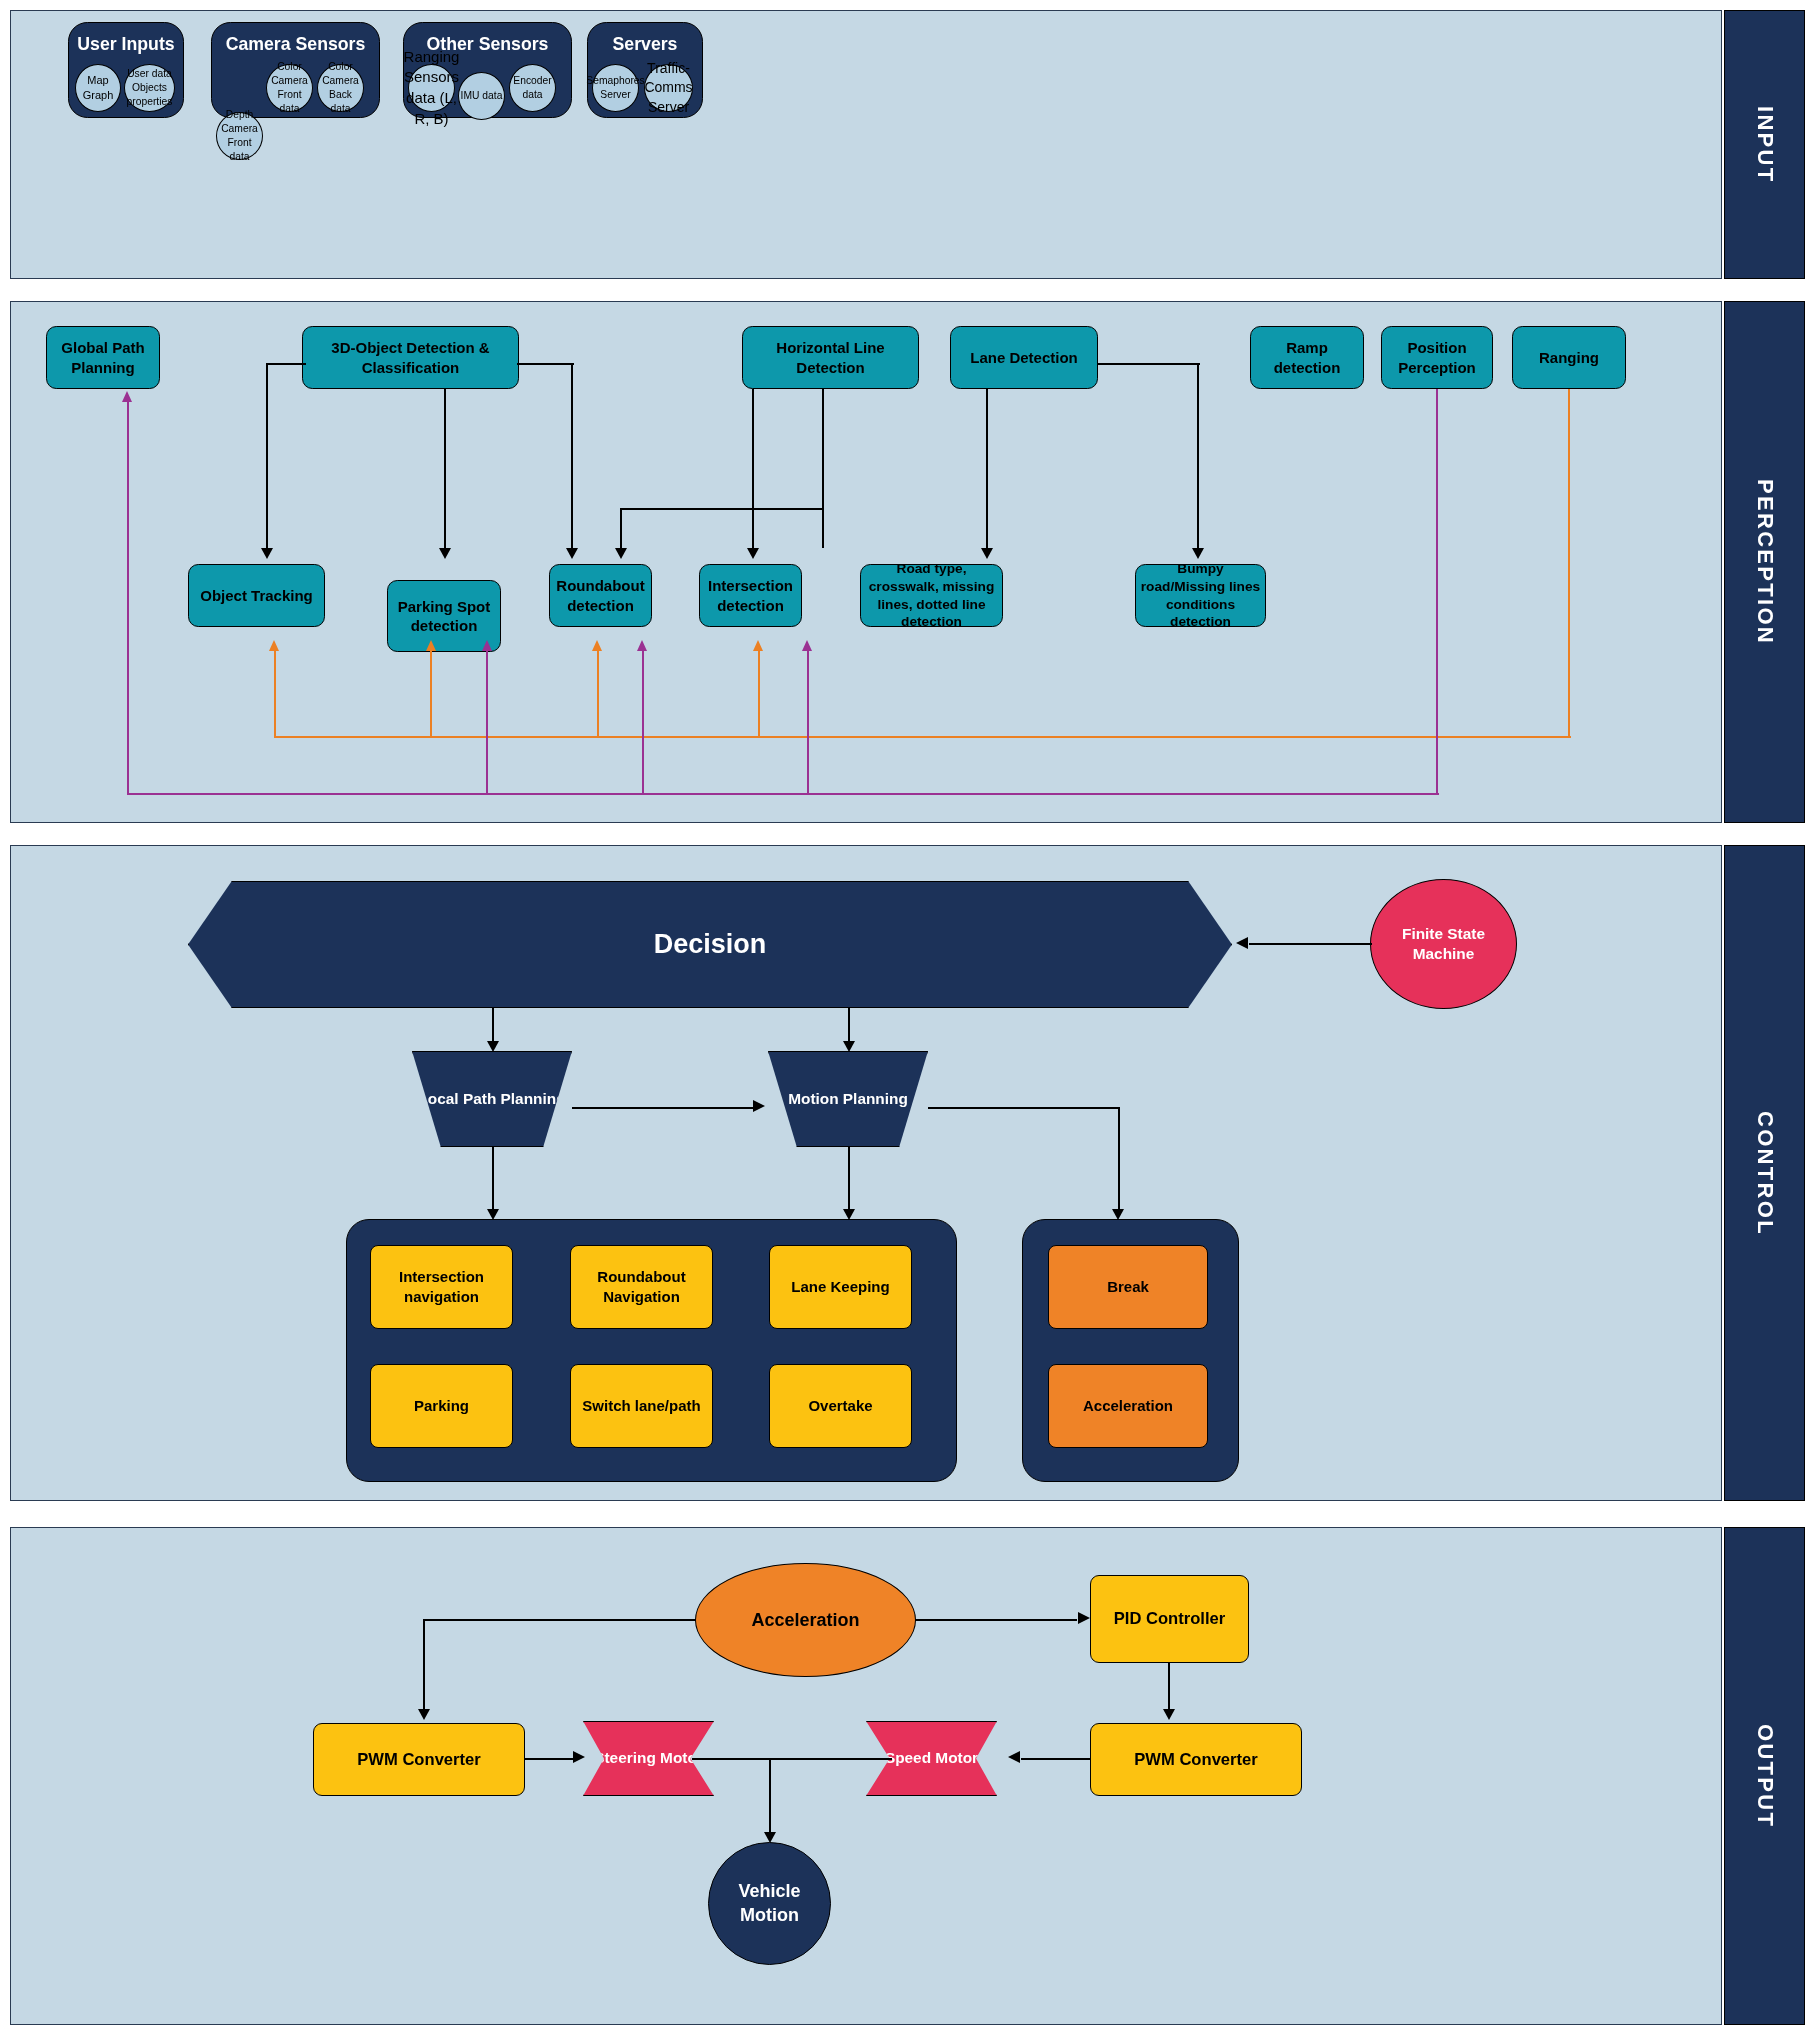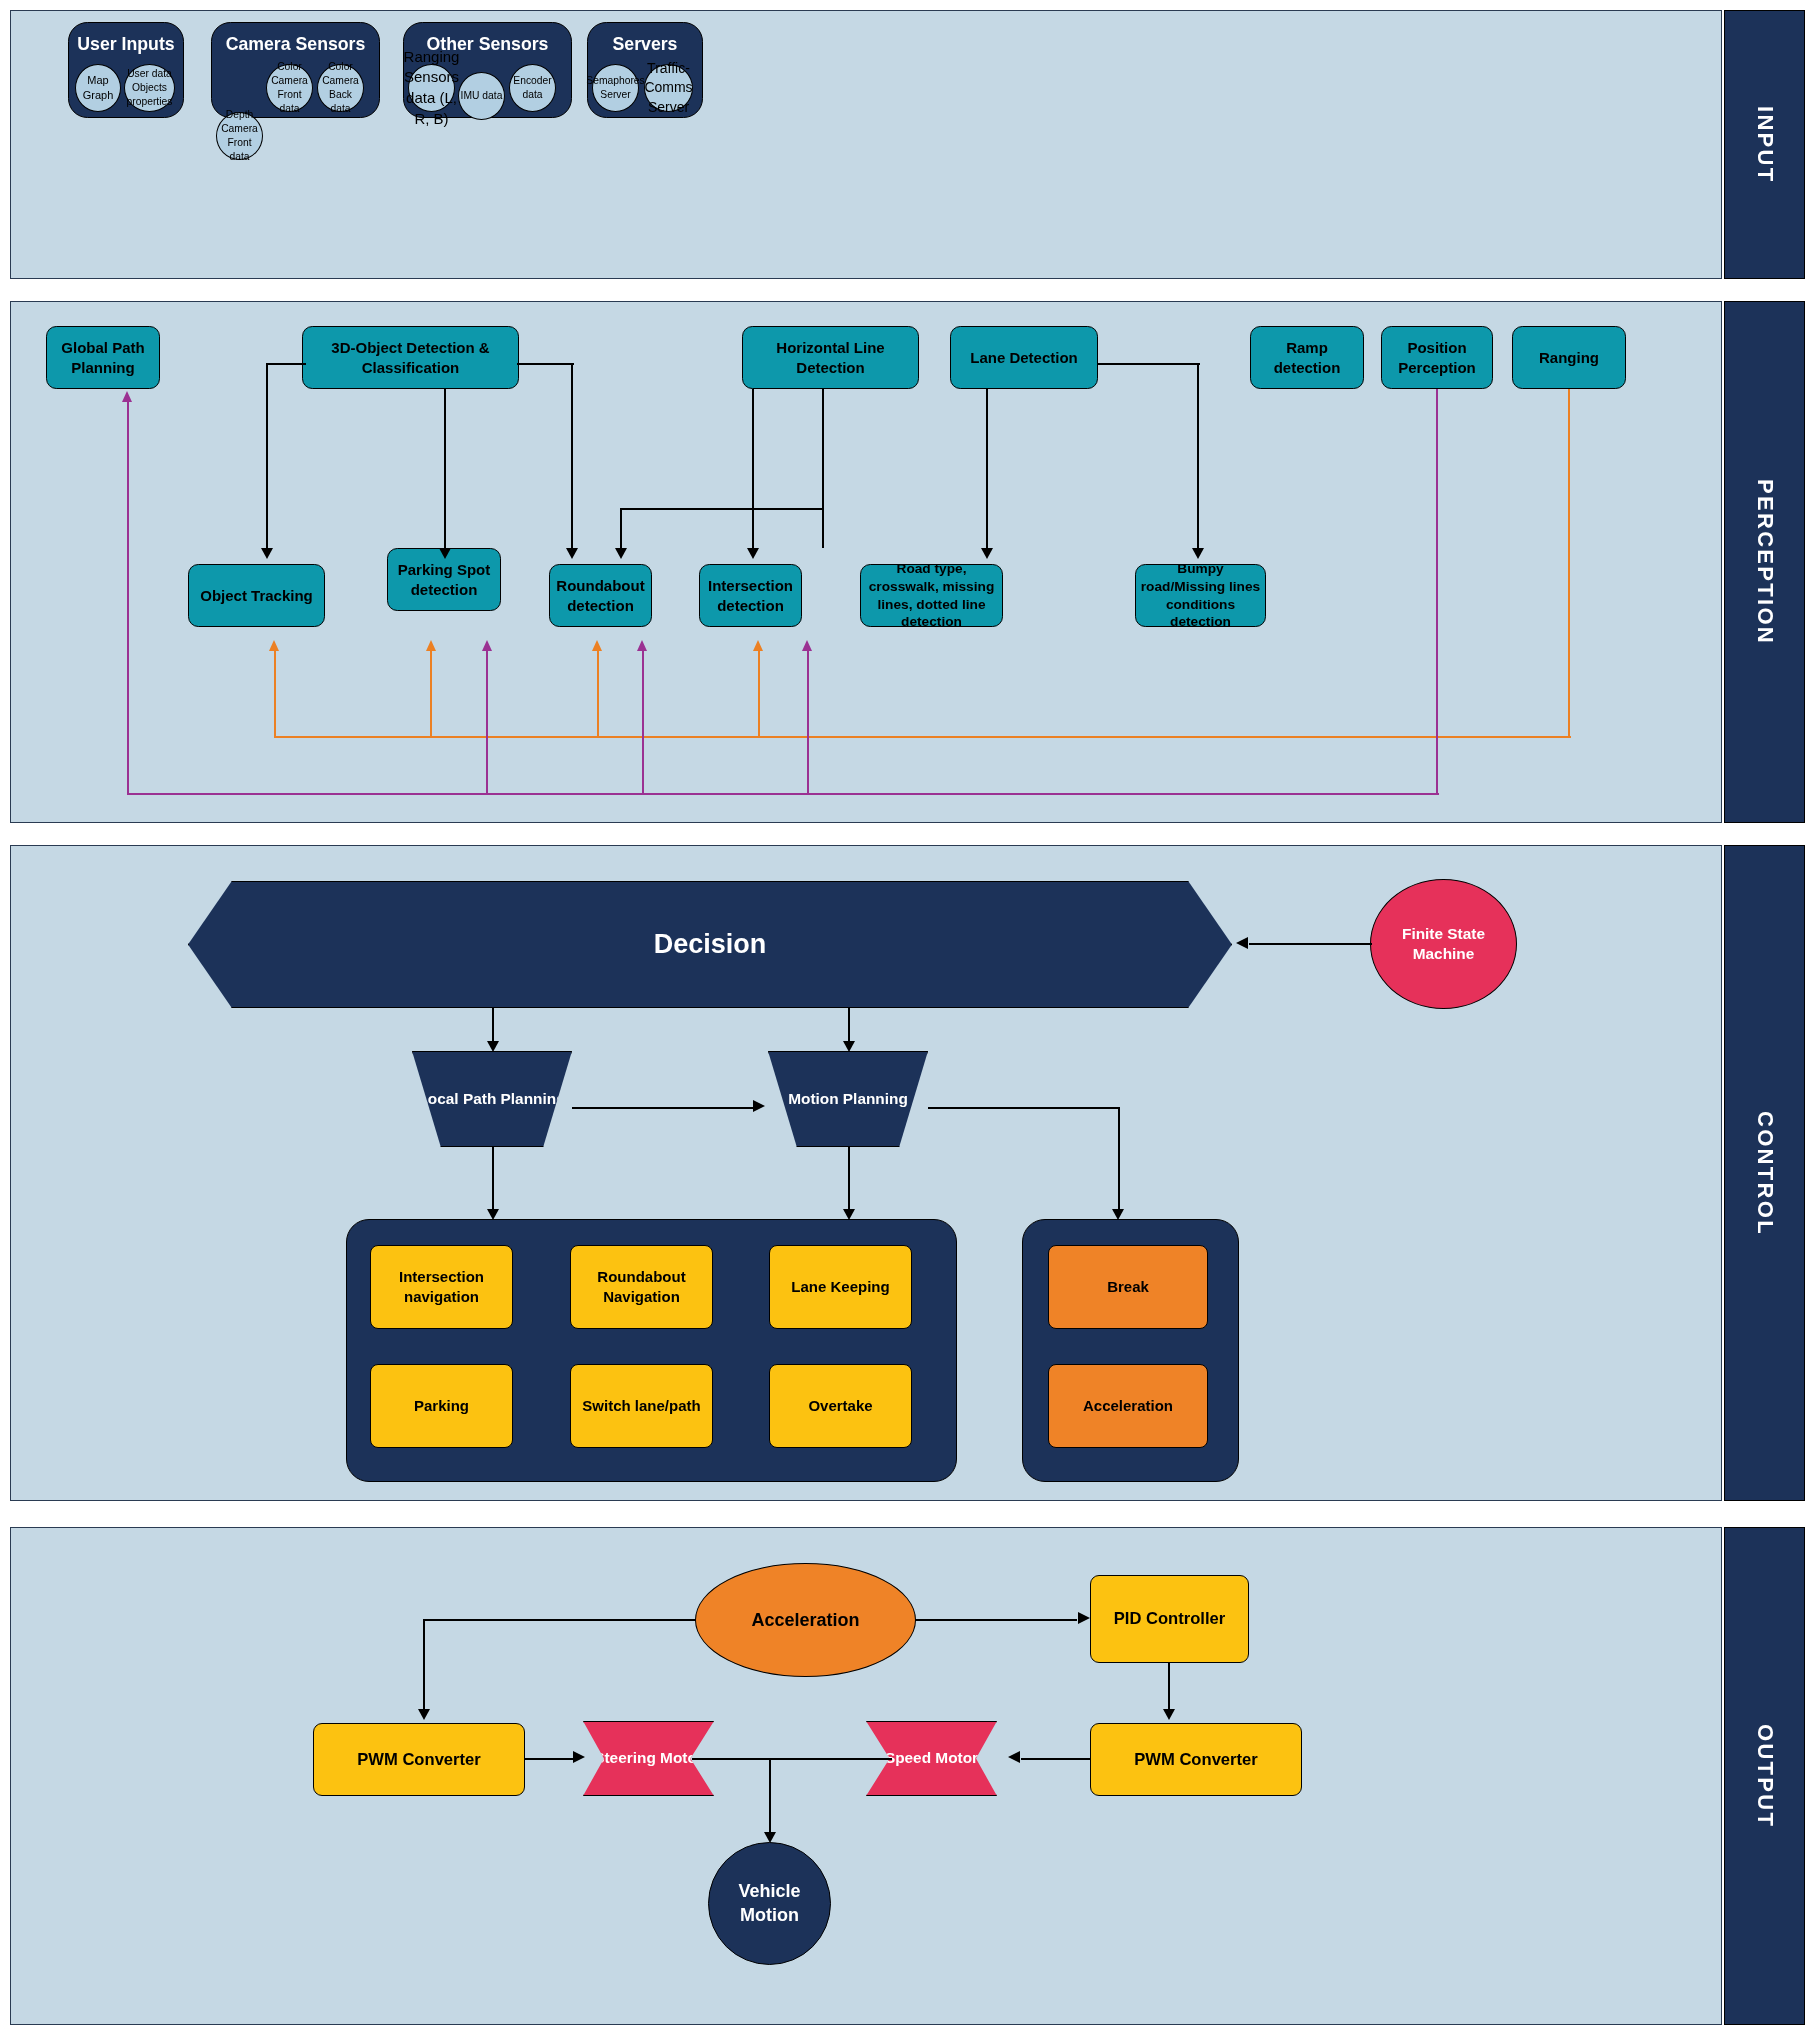--- a/index.html
+++ b/index.html
@@ -117,21 +117,21 @@
 
 <div class="teal" style="left:46px;top:326px;width:114px;height:63px;">Global Path Planning</div>
 <div class="teal" style="left:302px;top:326px;width:217px;height:63px;">3D-Object Detection &amp; Classification</div>
 <div class="teal" style="left:742px;top:326px;width:177px;height:63px;">Horizontal Line Detection</div>
 <div class="teal" style="left:950px;top:326px;width:148px;height:63px;">Lane Detection</div>
 <div class="teal" style="left:1250px;top:326px;width:114px;height:63px;">Ramp detection</div>
 <div class="teal" style="left:1381px;top:326px;width:112px;height:63px;">Position Perception</div>
 <div class="teal" style="left:1512px;top:326px;width:114px;height:63px;">Ranging</div>
 
 <div class="teal" style="left:188px;top:564px;width:137px;height:63px;">Object Tracking</div>
-<div class="teal" style="left:387px;top:548px;width:114px;height:63px;">Parking Spot detection</div>
+<div class="teal" style="left:387px;top:580px;width:114px;height:72px;">Parking Spot detection</div>
 <div class="teal" style="left:549px;top:564px;width:103px;height:63px;">Roundabout detection</div>
 <div class="teal" style="left:699px;top:564px;width:103px;height:63px;">Intersection detection</div>
 <div class="teal" style="left:860px;top:564px;width:143px;height:63px;font-size:13.7px;">Road type, crosswalk, missing lines, dotted line detection</div>
 <div class="teal" style="left:1135px;top:564px;width:131px;height:63px;font-size:13.7px;">Bumpy road/Missing lines conditions detection</div>
 
 <div class="ln lnh" style="left:266px;top:363px;width:40px;"></div>
 <div class="ln lnv" style="left:266px;top:363px;height:185px;"></div>
 <div class="arw arw-d" style="left:261px;top:548px;"></div>
 
 <div class="ln lnv" style="left:444px;top:389px;height:159px;"></div>

